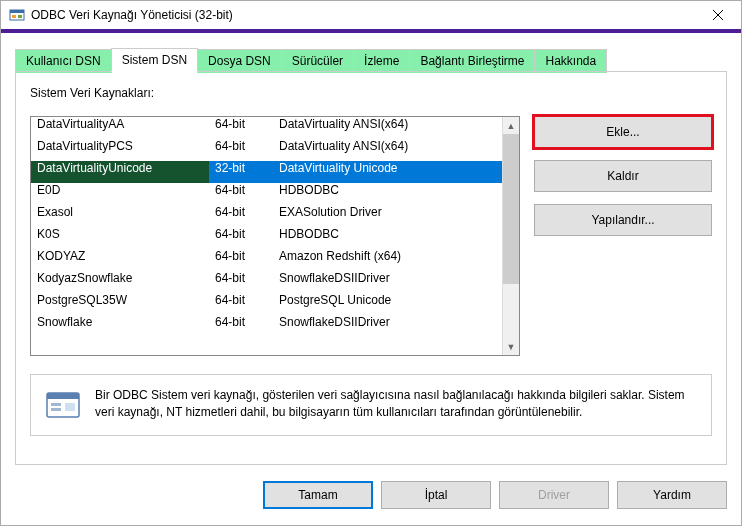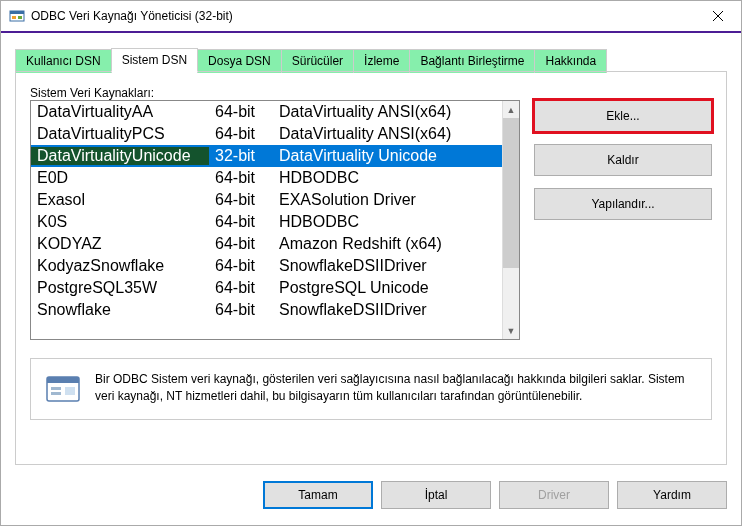--- a/index.html
+++ b/index.html
@@ -1,38 +1,38 @@
 <!DOCTYPE html>
 <html><head>
 <meta charset="utf-8">
 <style>
 * { box-sizing: border-box; font-family: 'Segoe UI', Tahoma, sans-serif; }
 body { margin: 0; background: #fff; width: 742px; height: 526px; overflow: hidden; }
 .window { width: 742px; height: 526px; border: 1px solid #aaa; background: #fff; display: flex; flex-direction: column; }
-.titlebar { height: 32px; display: flex; align-items: center; padding: 0 0 0 8px; border-bottom: 2px solid #4c1d95; }
+.titlebar { height: 32px; display: flex; align-items: center; padding: 0 0 0 8px; border-bottom: 4px solid #4c1d95; }
 .titlebar-icon { width: 16px; height: 16px; margin-right: 6px; }
 .titlebar-text { font-size: 12px; flex: 1; }
 .titlebar-close { width: 46px; height: 30px; display: flex; align-items: center; justify-content: center; cursor: pointer; }
 .content { flex: 1; padding: 14px 14px 0 14px; display: flex; flex-direction: column; }
 .tabs { display: flex; position: relative; }
 .tab { padding: 4px 10px; font-size: 12px; border: 1px solid #ccc; border-bottom: none; background: #fff; margin-right: -1px; cursor: pointer; position: relative; }
 .tab.active { background: #fff; z-index: 2; border-bottom: 1px solid #fff; top: 1px; }
 .tab:not(.active) { background: #86efac; top: 2px; }
 .tabpanel { border: 1px solid #ccc; flex: 1; padding: 14px; display: flex; flex-direction: column; position: relative; }
-.panel-label { font-size: 12px; margin-bottom: 0; }
+.panel-label { font-size: 12px; margin-bottom: 16px; }
 .panel-row { display: flex; gap: 14px; }
 .listwrap { border: 1px solid #888; width: 492px; height: 240px; display: flex; }
 .listinner { flex: 1; overflow: hidden; }
 .listhead { display: flex; background: #fff; border-bottom: 1px solid #e5e5e5; }
 .listhead .col { padding: 5px 6px; font-size: 12px; border-right: 1px solid #e5e5e5; }
 .col-name { width: 178px; }
 .col-platform { width: 64px; }
 .col-driver { flex: 1; }
 .listbody { }
-.row { display: flex; font-size: 16px; height: 22px; align-items: center; }
+.row { display: flex; font-size: 12px; height: 22px; }
 .row .cell { padding: 0 6px; white-space: nowrap; overflow: hidden; }
 .row.selected { background: #0078d7; color: #fff; }
 .row.selected .cell-name { background: #14532d; }
 .scrollbar { width: 17px; background: #f0f0f0; display: flex; flex-direction: column; border-left: 1px solid #ddd; }
 .scroll-arrow { height: 17px; display: flex; align-items: center; justify-content: center; color: #666; font-size: 9px; cursor: pointer; }
 .scroll-thumb { background: #cdcdcd; margin: 0; flex: 0 0 150px; }
 .scroll-track { flex: 1; }
 .side-buttons { display: flex; flex-direction: column; gap: 12px; }
 .btn { width: 178px; height: 32px; border: 1px solid #adadad; background: #e1e1e1; font-size: 12px; cursor: pointer; }
 .btn.highlight { outline: 3px solid #e01020; outline-offset: -1px; }

